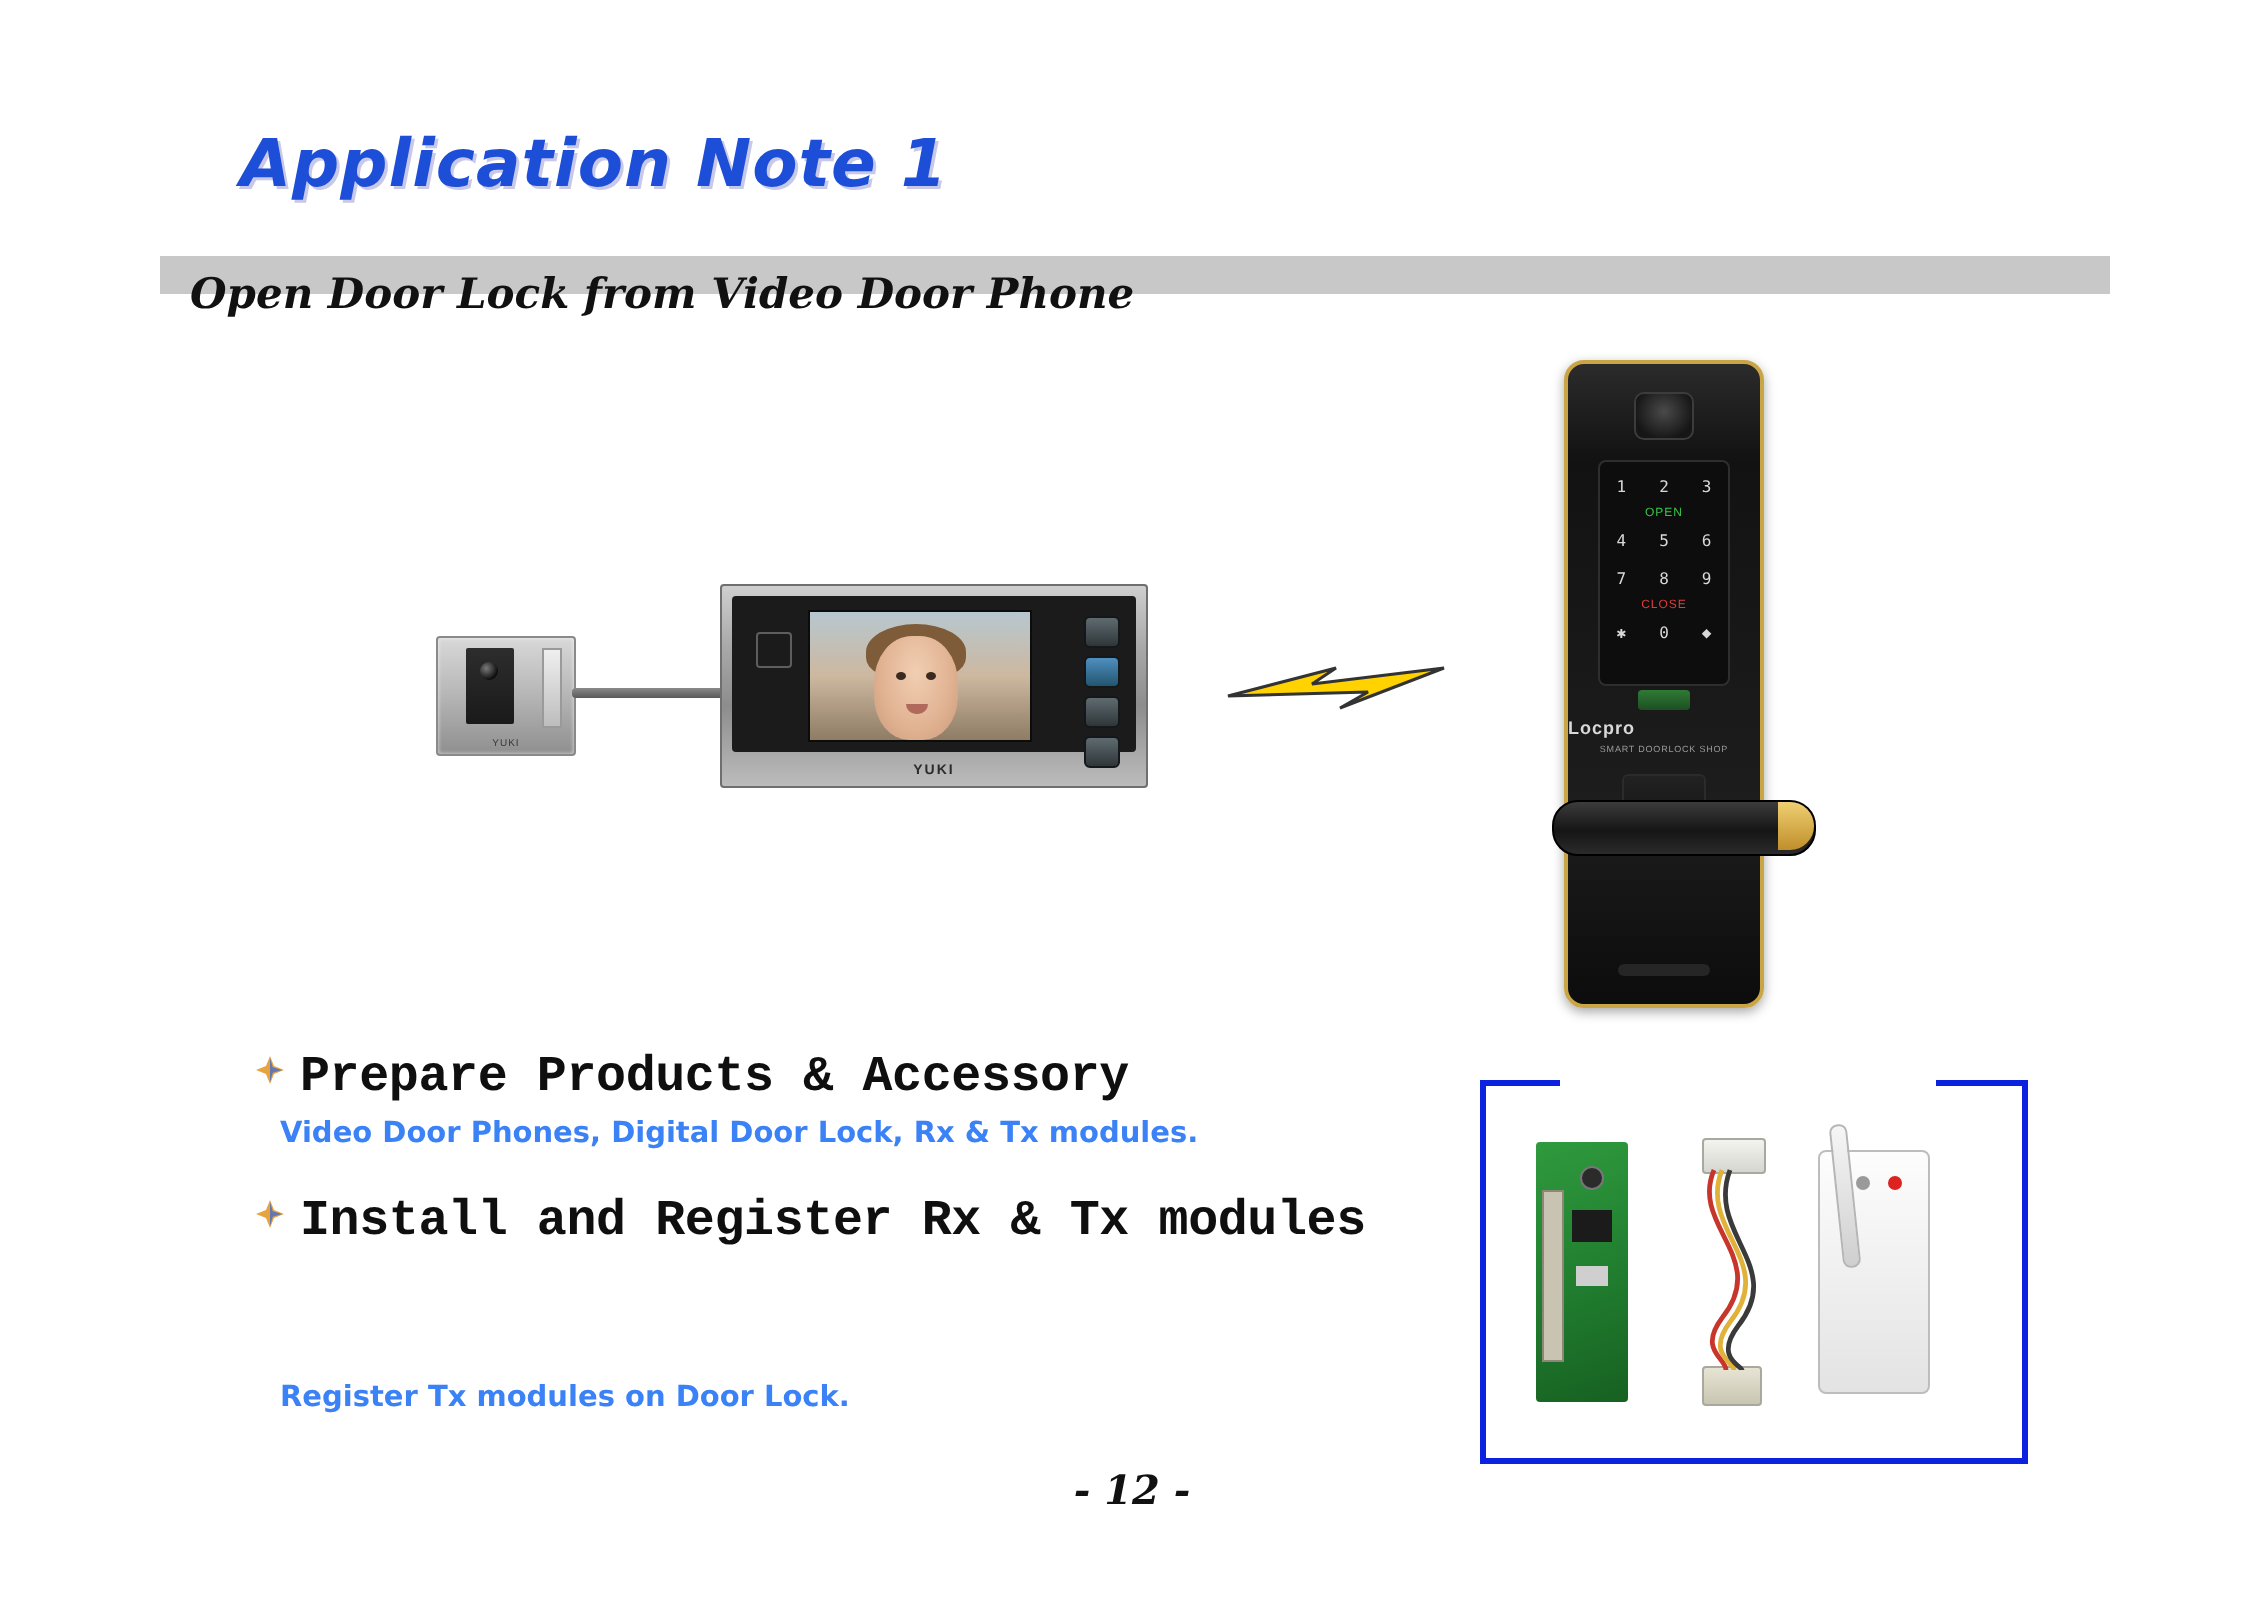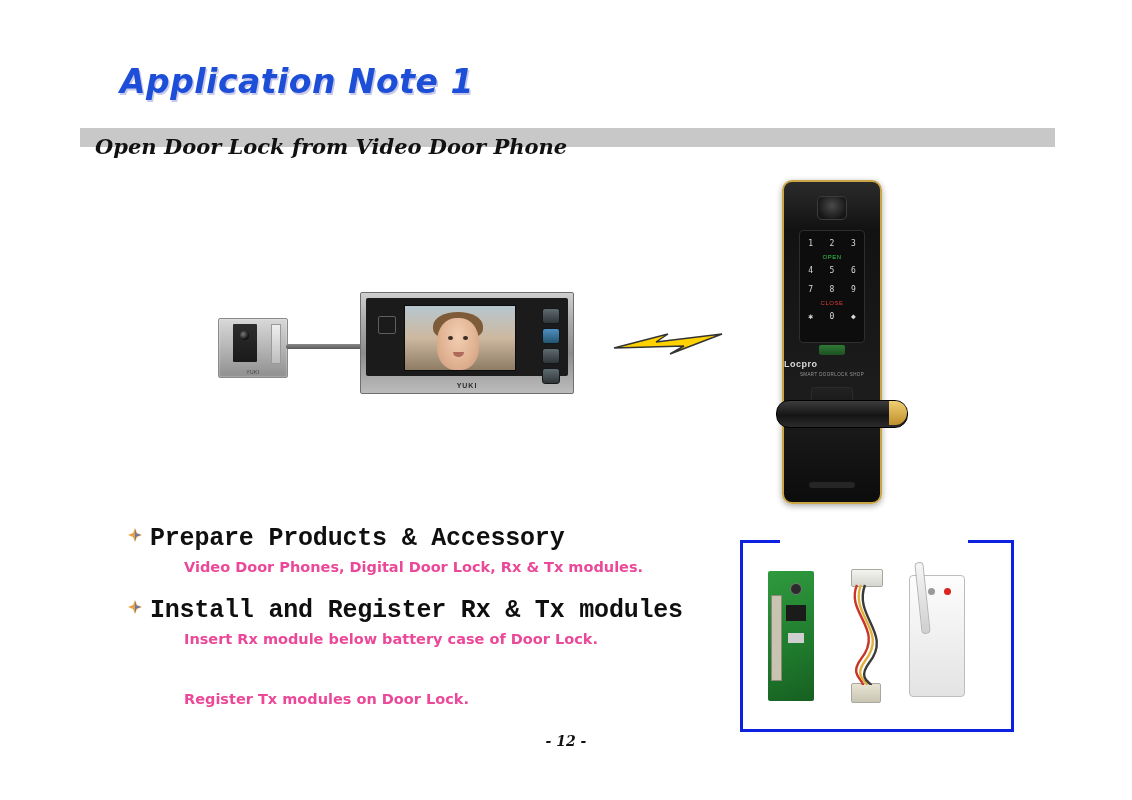--- a/index.html
+++ b/index.html
@@ -385,23 +385,22 @@
   }
   .bullet-mark {
     position: absolute;
     width: 14px;
     height: 14px;
   }
   .body-line {
     position: absolute;
     font-size: 14.5px;
     font-weight: bold;
-    color: #ec4899;
+    color: #3b82f6;
     font-family: "DejaVu Sans", sans-serif;
-    margin-left: 44px;
   }
 
   
   .product-box {
     position: absolute;
     left: 740px;
     top: 540px;
     width: 268px;
     height: 186px;
     border: 3px solid #0d22e0;
@@ -543,21 +542,21 @@
     transform: rotate(-6deg);
   }
 
   
   .page-number {
     position: absolute;
     left: 0;
     right: 0;
     top: 733px;
     text-align: center;
-    font-size: 14px;
+    font-size: 20px;
     font-weight: bold;
     font-style: italic;
     color: #111;
     font-family: "DejaVu Serif", serif;
   }
 </style>
 </head>
 <body>
 
 <div class="slide">
@@ -652,21 +651,20 @@
   <div class="bullet-head" style="left:150px; top:524px;">Prepare Products &amp; Accessory</div>
   <div class="body-line" style="left:140px; top:559px;">Video Door Phones, Digital Door Lock, Rx &amp; Tx modules.</div>
 
   <div class="bullet-mark" style="left:128px; top:600px;">
     <svg width="14" height="14" viewBox="0 0 14 14">
       <polygon points="7,0 9,5 14,7 9,9 7,14 5,9 0,7 5,5" fill="#e8a33d"></polygon>
       <polygon points="7,1 8.4,5.6 13,7 8.4,8.4 7,13" fill="#4e6fc4" opacity="0.85"></polygon>
     </svg>
   </div>
   <div class="bullet-head" style="left:150px; top:596px;">Install and Register Rx &amp; Tx modules</div>
-  <div class="body-line" style="left:140px; top:631px;">Insert Rx module below battery case of Door Lock.</div>
   <div class="body-line" style="left:140px; top:691px;">Register Tx modules on Door Lock.</div>
 
   <div class="product-box">
     <div class="pcb" style="left:25px; top:28px;">
       <div class="header-pins"></div>
       <div class="cap"></div>
       <div class="chip"></div>
       <div class="chip2"></div>
     </div>
 

